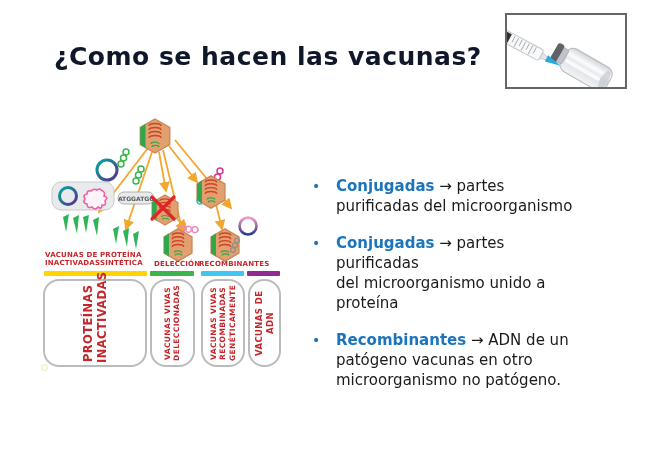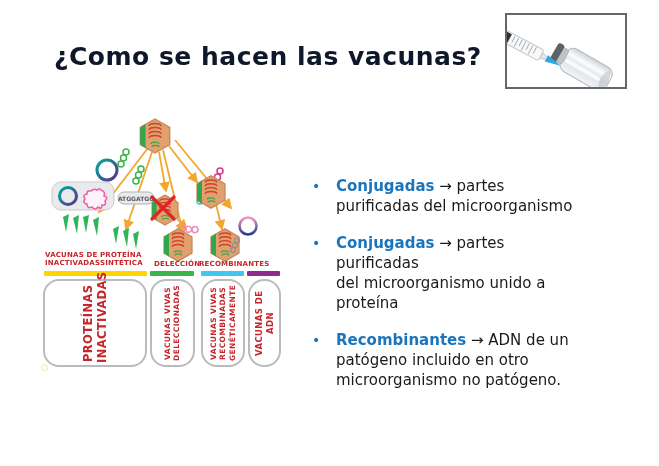--- a/index.html
+++ b/index.html
@@ -220,17 +220,17 @@
       <span class="txt">→ partes purificadas
 del microorganismo unido a
 proteína</span>
     </div>
   </div>
   <div class="bullet">
     <span class="dot">•</span>
     <div class="content">
       <span class="kw">Recombinantes</span>
       <span class="txt">→ ADN de un
-patógeno incluido en otro
+patógeno vacunas en otro
 microorganismo no patógeno.</span>
     </div>
   </div>
 </div>
 
 </body></html>

